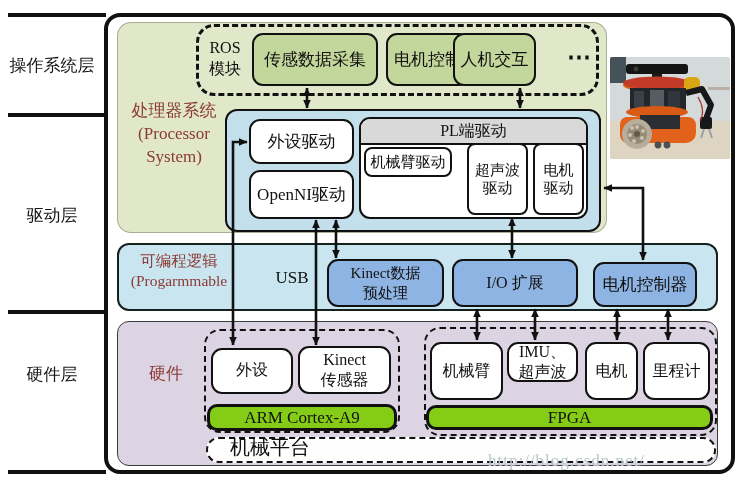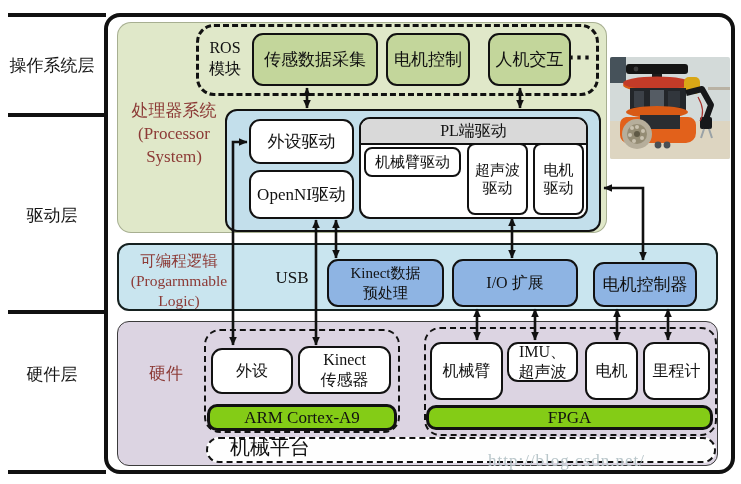--- a/index.html
+++ b/index.html
@@ -79,21 +79,21 @@
   <div class="abs ros-label">
     <div>ROS</div>
     <div>模块</div>
   </div>
   <div class="abs box gbox" style="left:252px;top:33px;width:126px;height:53px;">
     <span>传感数据采集</span>
   </div>
   <div class="abs box gbox" style="left:386px;top:33px;width:84px;height:53px;">
     <span>电机控制</span>
   </div>
-  <div class="abs box gbox" style="left:488px;top:33px;width:83px;height:53px;">
+  <div class="abs box gbox" style="left:453px;top:33px;width:83px;height:53px;">
     <span>人机交互</span>
   </div>
   <div class="abs dots" style="left:564px;top:52px;width:32px;text-align:center;">⋯</div>
 
   <div class="abs proc-label maroon">
     <div>处理器系统</div>
     <div>(Processor</div>
     <div>System)</div>
   </div>
 
@@ -101,21 +101,21 @@
   <div class="abs box wbox f17" style="left:249px;top:119px;width:105px;height:45px;">
     <span>外设驱动</span>
   </div>
   <div class="abs box wbox f17" style="left:249px;top:170px;width:105px;height:49px;">
     <span>OpenNI驱动</span>
   </div>
 
   <div class="abs pl-panel">
     <div class="pl-header">PL端驱动</div>
   </div>
-  <div class="abs box wbox pl-small" style="left:364px;top:147px;width:97px;height:30px;">
+  <div class="abs box wbox pl-small" style="left:364px;top:147px;width:88px;height:30px;">
     <span>机械臂驱动</span>
   </div>
   <div class="abs box wbox pl-small" style="left:467px;top:143px;width:61px;height:72px;">
     <span>超声波</span>
     <span>驱动</span>
   </div>
   <div class="abs box wbox pl-small" style="left:533px;top:143px;width:51px;height:72px;">
     <span>电机</span>
     <span>驱动</span>
   </div>
@@ -163,39 +163,38 @@
       <rect x="90" y="60" width="12" height="12" rx="2" fill="#17181a"></rect>
       <path d="M94 72 l-3 9 M99 72 l3 9" stroke="#9aa2a6" stroke-width="2"></path>
       <path d="M88 40 q8 14 2 24" fill="none" stroke="#a8312c" stroke-width="1.2"></path>
     </svg>
   </div>
 
   <div class="abs panel-band"></div>
   <div class="abs band-label maroon">
     <div>可编程逻辑</div>
     <div>(Progarmmable</div>
-    <div>Logic)</div>
   </div>
   <div class="abs usb">USB</div>
   <div class="abs box bbox" style="left:327px;top:259px;width:117px;height:48px;">
     <span>Kinect数据</span>
     <span>预处理</span>
   </div>
   <div class="abs box bbox f16" style="left:452px;top:259px;width:126px;height:48px;">
     <span>I/O 扩展</span>
   </div>
   <div class="abs box bbox f17" style="left:593px;top:262px;width:104px;height:45px;">
     <span>电机控制器</span>
   </div>
 
   <div class="abs panel-lav"></div>
   <div class="abs hw-label maroon" style="left:134px;top:362px;width:64px;text-align:center;">硬件</div>
 
   <div class="abs dashed-group" style="left:204px;top:329px;width:196px;height:104px;"></div>
-  <div class="abs box wbox f16" style="left:211px;top:348px;width:82px;height:46px;">
+  <div class="abs box wbox f16" style="left:211px;top:348px;width:82px;height:46px;font-family:Liberation Mono, monospace;">
     <span>外设</span>
   </div>
   <div class="abs box wbox f16" style="left:298px;top:346px;width:93px;height:48px;">
     <span>Kinect</span>
     <span>传感器</span>
   </div>
   <div class="abs bar" style="left:207px;top:404px;width:190px;height:27px;">
     <span>ARM Cortex-A9</span>
   </div>
 

